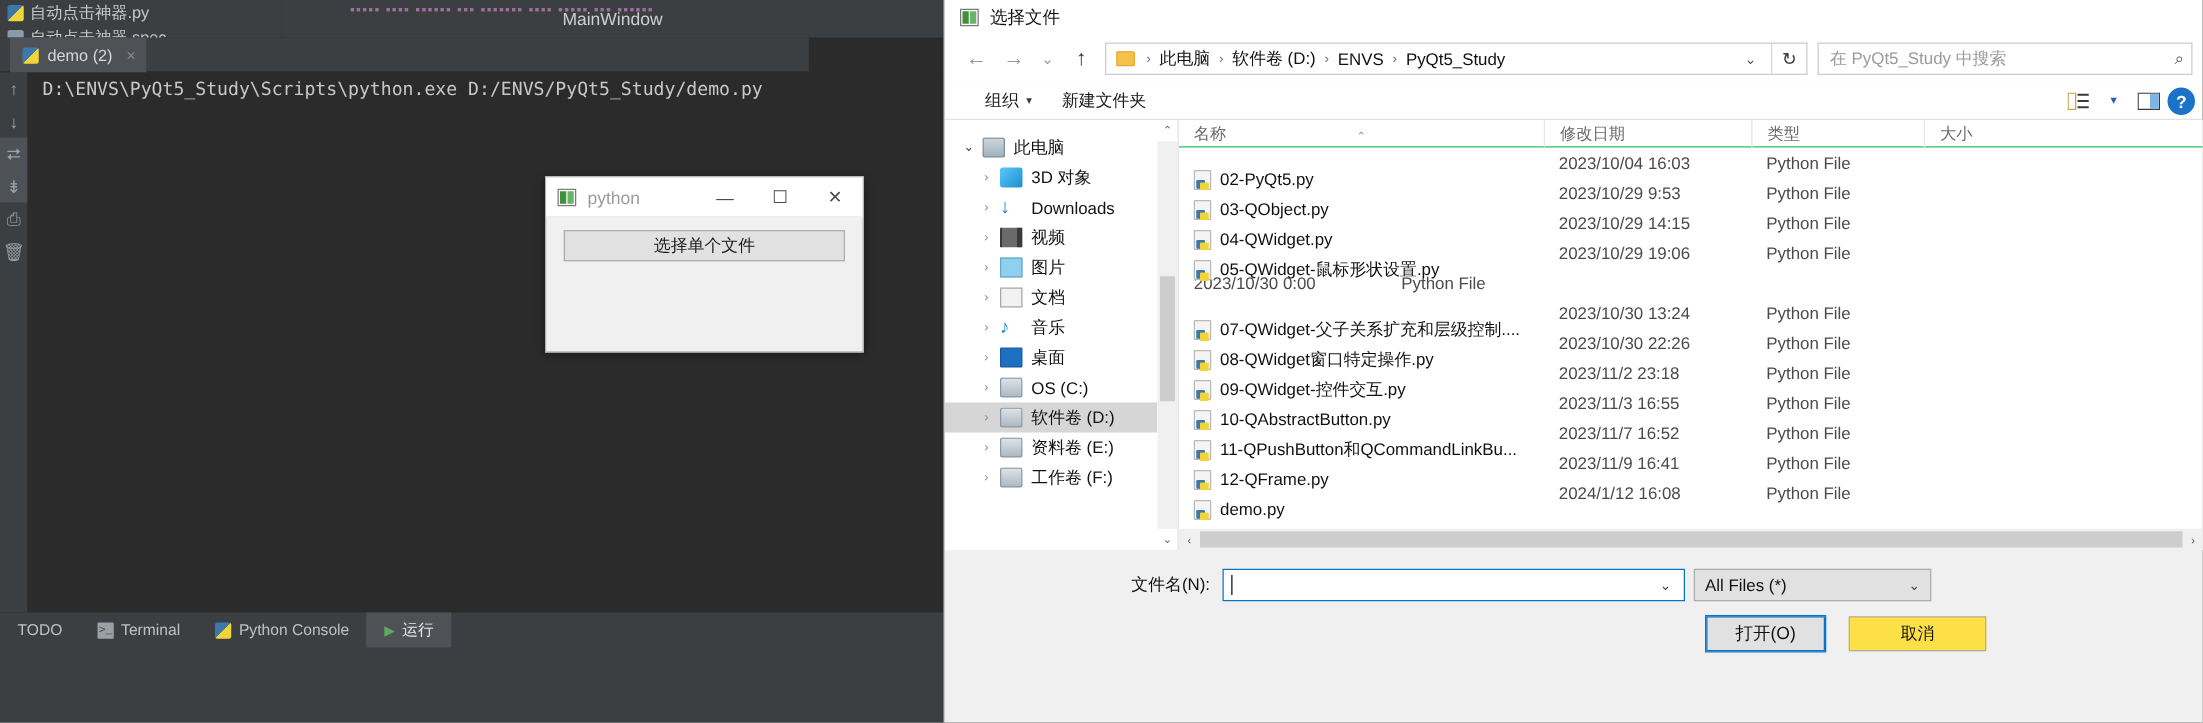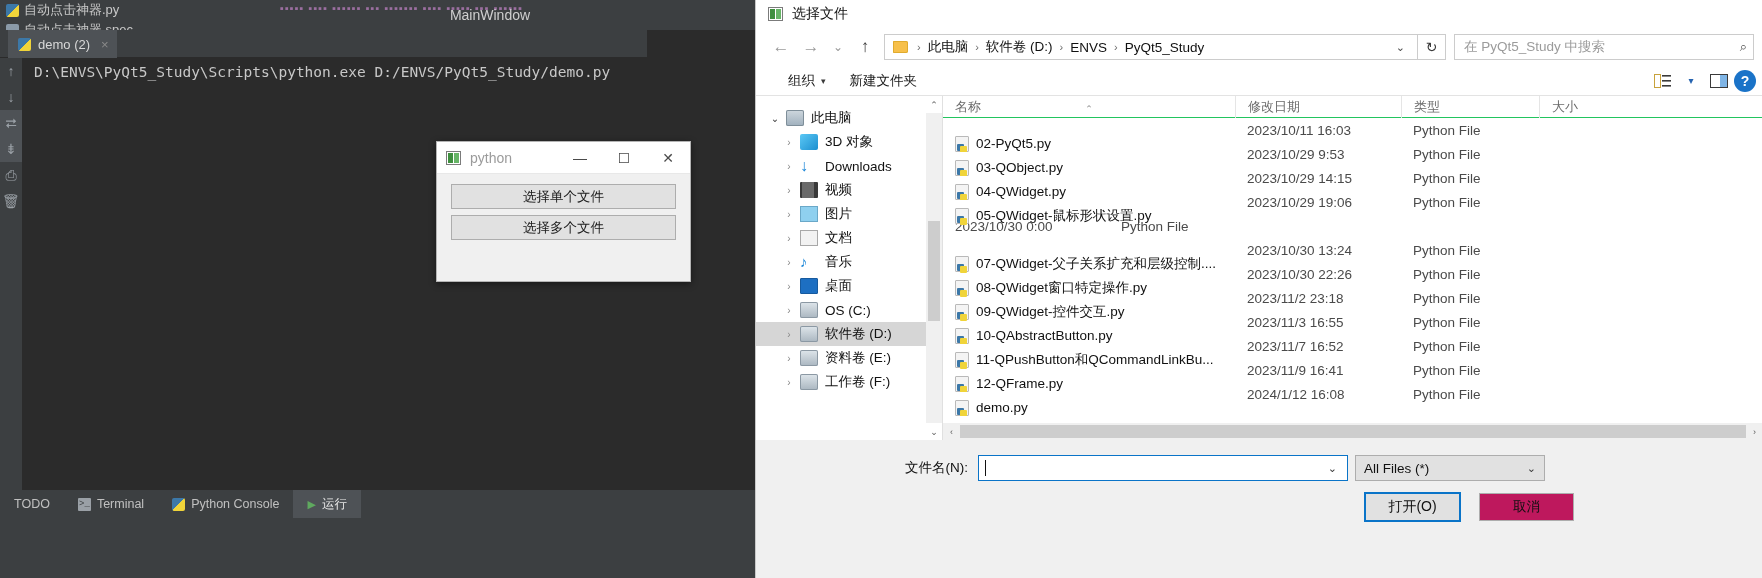--- a/index.html
+++ b/index.html
@@ -209,21 +209,21 @@
             display:flex; align-items:center; padding:0 4px 0 6px; }
   .caret-bar{ width:1px; height:16px; background:#111; }
   .fninput .dd{ margin-left:auto; color:#3a3a3a; font-size:11px; padding-right:6px;}
   .filterbox{ width:190px; height:26px; margin-left:7px; background:#e1e1e1; border:1px solid #adadad;
               display:flex; align-items:center; padding:0 4px 0 8px; font-size:13.5px; color:#111;}
   .filterbox .dd{ margin-left:auto; color:#3a3a3a; font-size:11px; padding-right:4px;}
   .btnrow{ position:absolute; left:0; top:52px; width:1007px; height:30px; display:flex; align-items:center;}
   .okbtn{ position:absolute; left:609px; width:95px; height:28px; background:#e1e1e1;
           border:1px solid #0a74c8; outline:1px solid #0a74c8; color:#111; font-size:14px;
           display:flex; align-items:center; justify-content:center; font-family:"Liberation Sans",sans-serif;}
-  .cancelbtn{ position:absolute; left:723px; width:95px; height:28px; background:#be185d;
+  .cancelbtn{ position:absolute; left:723px; width:110px; height:28px; background:#fde047;
           border:1px solid #adadad; color:#111; font-size:13.5px;
           display:flex; align-items:center; justify-content:center; font-family:"Liberation Sans",sans-serif;}
 </style>
 </head>
 <body>
 
 <div id="ide">
 
   <div class="ide-editortop"></div>
   <div class="dots">▪▪▪▪▪ ▪▪▪▪ ▪▪▪▪▪▪ ▪▪▪ ▪▪▪▪▪▪▪ ▪▪▪▪ ▪▪▪▪▪ ▪▪▪ ▪▪▪▪▪▪</div>
@@ -285,21 +285,20 @@
     <span class="qicon"></span>
     <span class="pytitle">python</span>
     <span class="wbtns">
       <span class="wbtn">—</span>
       <span class="wbtn">☐</span>
       <span class="wbtn">✕</span>
     </span>
   </div>
   <div class="pybody">
     <button class="qbtn">选择单个文件</button>
-    <button class="qbtn">选择多个文件</button>
   </div>
 </div>
 
 <div id="filedlg">
 
   <div class="dtitle">
     <span class="qicon"></span>
     <span>选择文件</span>
   </div>
 
@@ -437,21 +436,21 @@
         <div class="c c-date">修改日期</div>
         <div class="c c-type">类型</div>
         <div class="c c-size">大小</div>
       </div>
 
       <div class="frow">
         <span class="fn">
             <span class="pyfile-ico"></span>
             <span>02-PyQt5.py</span>
           </span>
-        <span class="fd">2023/10/11 16:03</span>
+        <span class="fd">2023/10/04 16:03</span>
         <span class="ft">Python File</span>
       </div>
       <div class="frow">
         <span class="fn">
             <span class="pyfile-ico"></span>
             <span>03-QObject.py</span>
           </span>
         <span class="fd">2023/10/29 9:53</span>
         <span class="ft">Python File</span>
       </div>

